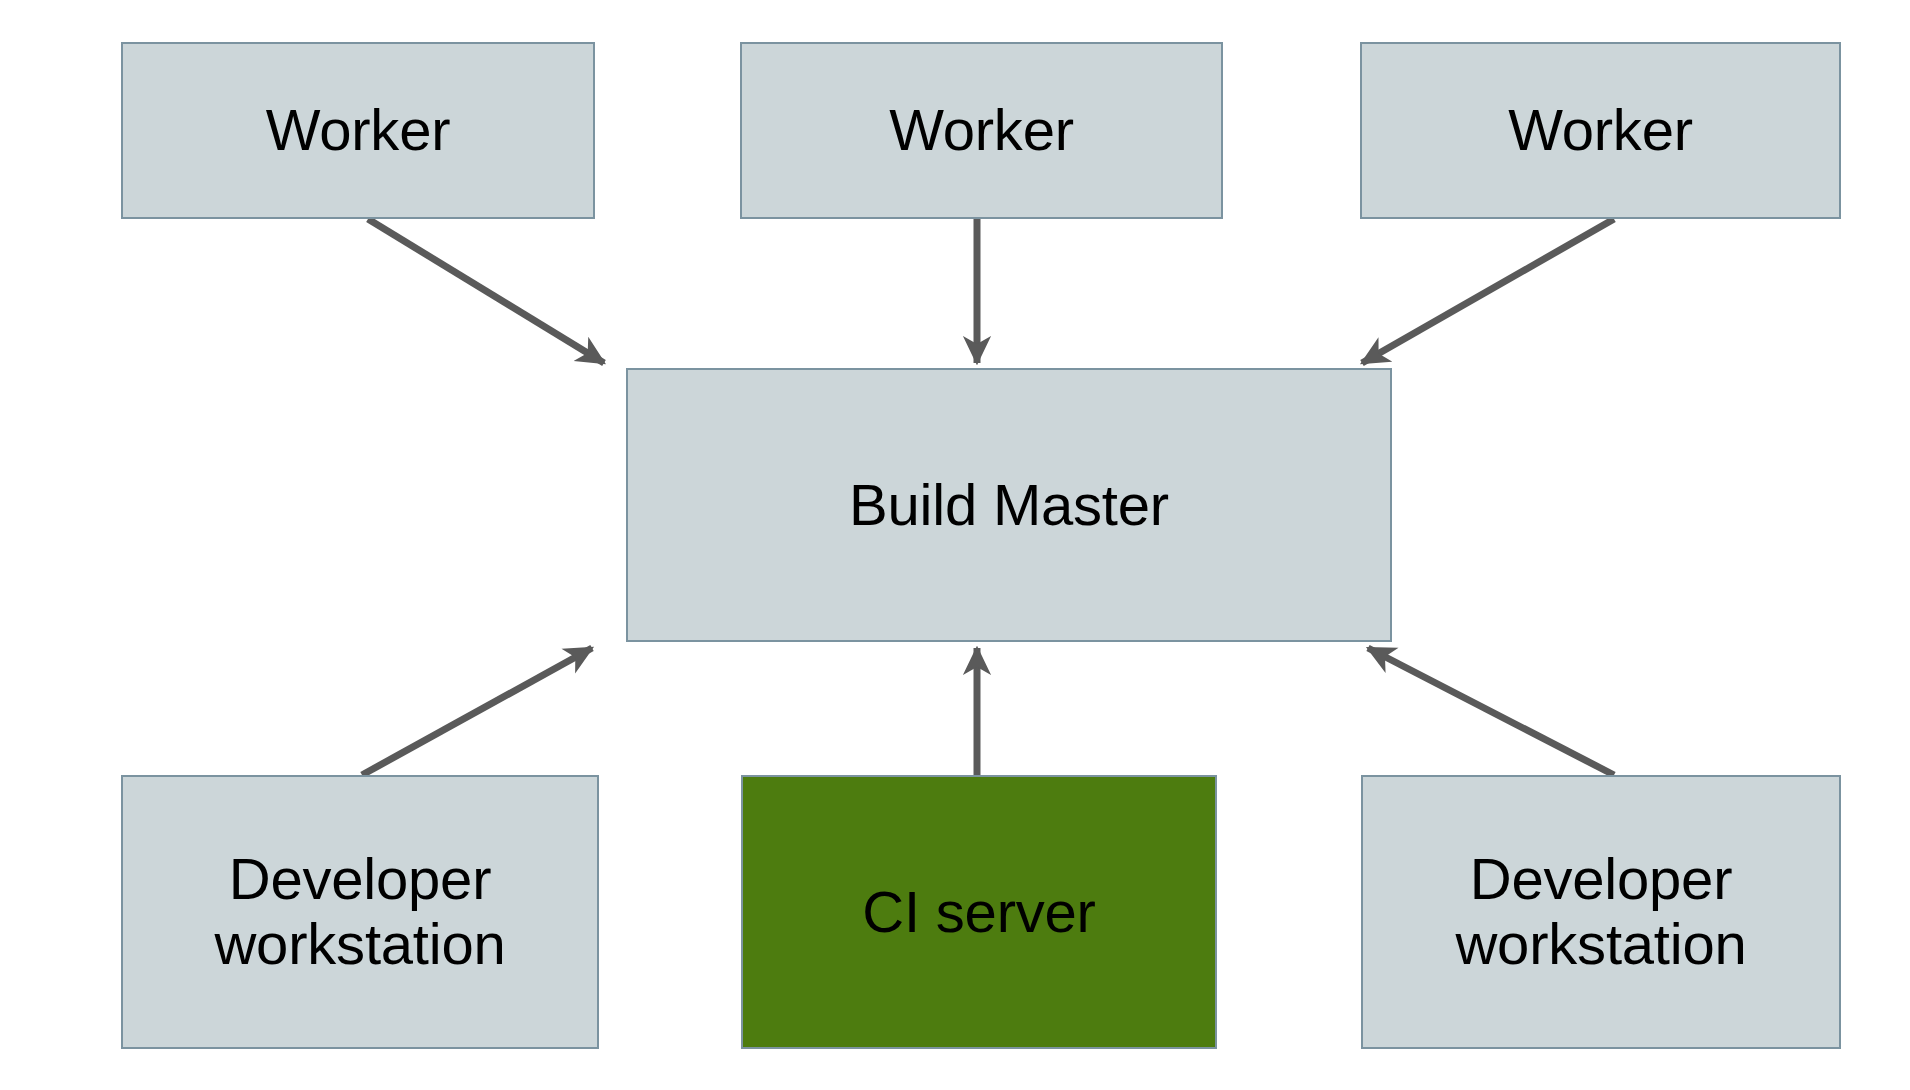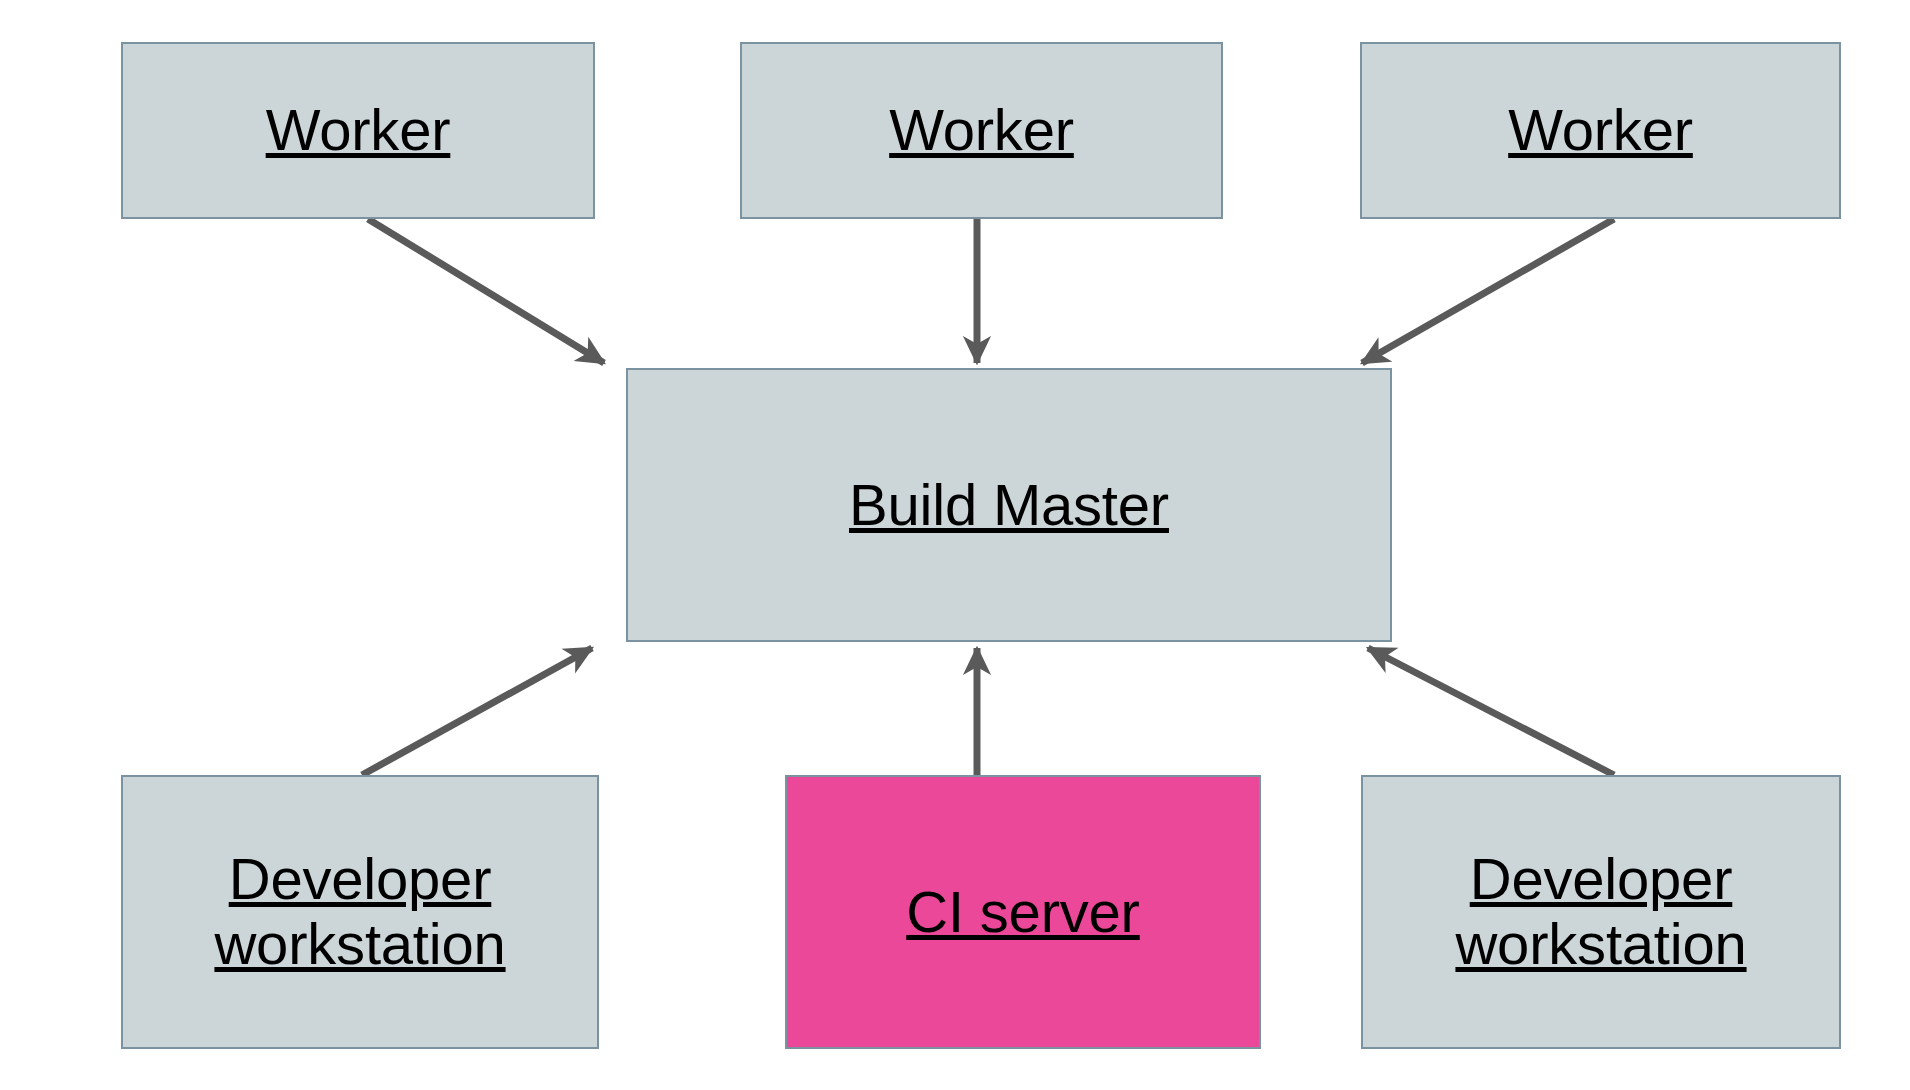--- a/index.html
+++ b/index.html
@@ -29,21 +29,20 @@
     line-height: 1.12;
     white-space: pre-line;
     font-weight: 400;
     letter-spacing: -0.2px;
   }
   .node-label {
     display: block;
     width: 100%;
     padding: 0 6px;
     box-sizing: border-box;
-    text-decoration: underline;
   }
   #edges-layer {
     position: absolute;
     left: 0;
     top: 0;
     width: 1910px;
     height: 1090px;
     pointer-events: none;
   }
 </style>
@@ -68,18 +67,18 @@
       </g>
   </svg>
 
   <div id="nodes-layer">
       <div class="node" style="left: 121px; top: 42px; width: 474px; height: 177px; background: rgb(204, 214, 217); border-color: rgb(123, 147, 160);"><span class="node-label" style="font-size: 58px; color: rgb(0, 0, 0);">Worker</span></div>
       <div class="node" style="left: 740px; top: 42px; width: 483px; height: 177px; background: rgb(204, 214, 217); border-color: rgb(123, 147, 160);"><span class="node-label" style="font-size: 58px; color: rgb(0, 0, 0);">Worker</span></div>
       <div class="node" style="left: 1360px; top: 42px; width: 481px; height: 177px; background: rgb(204, 214, 217); border-color: rgb(123, 147, 160);"><span class="node-label" style="font-size: 58px; color: rgb(0, 0, 0);">Worker</span></div>
       <div class="node" style="left: 594px; top: 368px; width: 766px; height: 274px; background: rgb(204, 214, 217); border-color: rgb(123, 147, 160); margin-left: 32px;"><span class="node-label" style="font-size: 58px; color: rgb(0, 0, 0);">Build Master</span></div>
       <div class="node" style="left: 121px; top: 775px; width: 478px; height: 274px; background: rgb(204, 214, 217); border-color: rgb(123, 147, 160);"><span class="node-label" style="font-size: 58px; color: rgb(0, 0, 0);">Developer
 workstation</span></div>
-      <div class="node" style="left: 785px; top: 775px; width: 476px; height: 274px; background: #ec4899; border-color: rgb(123, 147, 160);"><span class="node-label" style="font-size: 58px; color: rgb(0, 0, 0);">CI server</span></div>
+      <div class="node" style="left: 741px; top: 775px; width: 476px; height: 274px; background: #4d7c0f; border-color: rgb(123, 147, 160);"><span class="node-label" style="font-size: 58px; color: rgb(0, 0, 0);">CI server</span></div>
       <div class="node" style="left: 1361px; top: 775px; width: 480px; height: 274px; background: rgb(204, 214, 217); border-color: rgb(123, 147, 160);"><span class="node-label" style="font-size: 58px; color: rgb(0, 0, 0);">Developer
 workstation</span></div>
     </div>
 
 </div>
 
 </body></html>

